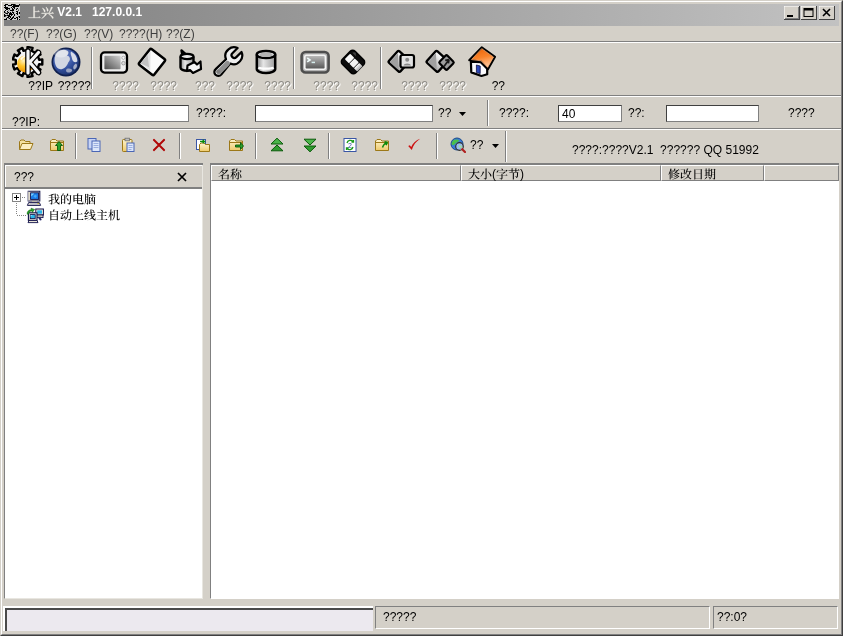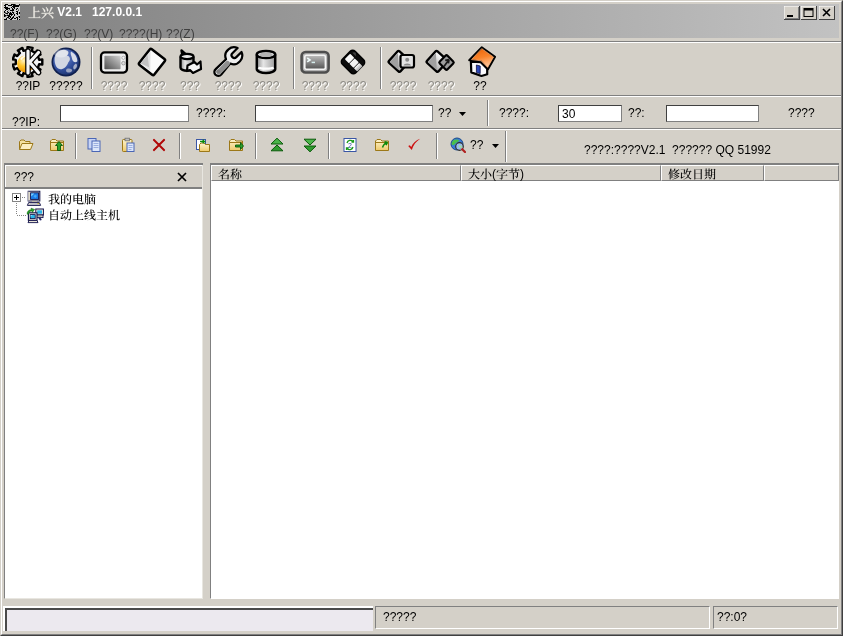--- a/index.html
+++ b/index.html
@@ -1,19 +1,19 @@
 <!DOCTYPE html>
 <html><head><meta charset="utf-8"><style>
 *{margin:0;padding:0;box-sizing:border-box}
 html,body{width:843px;height:636px;overflow:hidden}
 body{font-family:"Liberation Sans",sans-serif;font-size:12px;background:#d4d0c8;position:relative}
 .abs{position:absolute}
 .cg{display:inline-block;vertical-align:top}
 .lbl{position:absolute;white-space:nowrap;font-size:12px;line-height:12px}
-.tc{text-align:center}
+.tc{text-align:right}
 .dis{color:#8e8c86;text-shadow:1px 1px 0 #fff}
 .sunk{position:absolute;border:1px solid;border-color:#808080 #fff #fff #808080;background:#d4d0c8}
 .edit{position:absolute;background:#fff;border:1px solid;border-color:#404040 #808080 #808080 #404040;font-size:12px;line-height:14px;padding:1px 3px}
 .vsep{position:absolute;width:2px;border-left:1px solid #808080;border-right:1px solid #fff}
 .hline{position:absolute;height:1px;left:2px;right:2px}
 </style></head>
 <body>
 <svg width="0" height="0" style="position:absolute">
 <defs>
 <radialGradient id="orb" cx="38%" cy="30%" r="75%">
@@ -117,21 +117,21 @@
       <path d="M239 480H766V509H239ZM239 834H766V862H239ZM726 140H716L760 90L853 163Q848 170 837 175Q826 181 811 184V918Q810 922 799 929Q787 936 770 942Q754 948 739 948H726ZM197 140V100L286 140H770V169H279V922Q279 927 270 935Q261 942 245 948Q230 954 212 954H197Z"></path>
     </symbol>
     <symbol id="g26399" viewBox="0 0 1000 1000">
       <path d="M49 198H466L505 142Q505 142 517 153Q529 165 545 180Q562 196 574 211Q571 227 550 227H57ZM31 645H467L509 585Q509 585 522 597Q535 609 554 626Q572 644 585 659Q582 675 560 675H38ZM139 51 247 63Q246 73 239 79Q232 86 215 89V662H139ZM380 51 492 63Q490 73 482 80Q474 87 456 90V662H380ZM184 698 293 745Q289 753 279 758Q269 762 253 761Q213 829 158 880Q104 931 44 962L31 950Q76 909 117 842Q159 776 184 698ZM344 705Q399 720 432 742Q465 764 480 787Q495 810 496 830Q496 850 487 863Q477 876 461 878Q444 880 426 867Q421 840 406 812Q391 783 372 757Q353 731 333 712ZM178 339H415V368H178ZM178 488H417V517H178ZM638 106H889V134H638ZM635 324H891V353H635ZM635 553H886V582H635ZM845 106H835L874 59L965 128Q960 134 949 140Q937 146 922 149V853Q922 882 915 904Q908 926 884 940Q859 953 808 959Q807 940 802 925Q797 910 787 901Q776 892 757 885Q738 878 705 873V858Q705 858 720 859Q735 860 756 861Q777 863 796 864Q815 865 822 865Q835 865 840 860Q845 855 845 843ZM597 106V96V69L686 106H672V446Q672 515 666 585Q660 656 640 723Q620 790 579 850Q537 910 466 958L452 948Q517 881 547 801Q578 721 588 631Q597 541 597 447Z"></path>
     </symbol>
   </svg>
 
 <div class="abs" style="left:0;top:0;width:843px;height:636px;border:1px solid;border-color:#d4d0c8 #404040 #404040 #d4d0c8;z-index:50;pointer-events:none"></div>
 <div class="abs" style="left:1px;top:1px;width:841px;height:634px;border:1px solid;border-color:#fff #808080 #808080 #fff;z-index:50;pointer-events:none"></div>
 
-<div class="abs" style="left:4px;top:4px;width:835px;height:34px;background:linear-gradient(to right,#808080,#c2c2c2)">
+<div class="abs" style="left:4px;top:4px;width:835px;height:22px;background:linear-gradient(to right,#808080,#c2c2c2)">
   <div class="abs" style="left:0;top:0"><svg width="16" height="16" viewBox="0 0 16 16">
         <rect width="16" height="16" fill="#cfcfcf"></rect>
         <rect x="1" y="0" width="1" height="1" fill="#000"></rect>
         <rect x="2" y="0" width="1" height="1" fill="#000"></rect>
         <rect x="3" y="0" width="1" height="1" fill="#000"></rect>
         <rect x="7" y="0" width="1" height="1" fill="#000"></rect>
         <rect x="8" y="0" width="1" height="1" fill="#000"></rect>
         <rect x="9" y="0" width="1" height="1" fill="#000"></rect>
         <rect x="10" y="0" width="1" height="1" fill="#000"></rect>
         <rect x="11" y="0" width="1" height="1" fill="#555"></rect>
@@ -435,21 +435,21 @@
 <div class="lbl" style="left:12px;top:116px">??IP:</div>
 <div class="edit" style="left:60px;top:105px;width:129px;height:17px"></div>
 <div class="lbl" style="left:196px;top:107px">????:</div>
 <div class="edit" style="left:255px;top:105px;width:178px;height:17px"></div>
 <div class="lbl" style="left:438px;top:107px">??</div>
 <svg class="abs" style="left:459px;top:112px" width="7" height="4" viewBox="0 0 7 4">
     <path d="M0 0h7l-3.5 4z" fill="#000"></path>
   </svg>
 <div class="vsep" style="left:487px;top:100px;height:26px"></div>
 <div class="lbl" style="left:499px;top:107px">????:</div>
-<div class="edit" style="left:558px;top:105px;width:64px;height:17px">30</div>
+<div class="edit" style="left:558px;top:105px;width:64px;height:17px">40</div>
 <div class="lbl" style="left:628px;top:107px">??:</div>
 <div class="edit" style="left:666px;top:105px;width:93px;height:17px"></div>
 <div class="lbl" style="left:788px;top:107px">????</div>
 <div class="hline" style="top:128px;background:#808080"></div>
 <div class="hline" style="top:129px;background:#fff"></div>
 
 <svg class="abs" style="left:18px;top:137px" width="16" height="16" viewBox="0 0 16 16">
     <path d="M1.5 12.5 V4.5 L3 3 H6 L7.5 4.5 H12 V6.5" fill="#f4e0a0" stroke="#9c7818" stroke-width="1"></path>
     <path d="M1.5 12.5 L4 6.5 H15 L12.5 12.5 Z" fill="#fbedc0" stroke="#9c7818" stroke-width="1"></path>
   </svg>
@@ -513,21 +513,21 @@
 <div class="vsep" style="left:75px;top:133px;height:26px"></div>
 <div class="vsep" style="left:179px;top:133px;height:26px"></div>
 <div class="vsep" style="left:255px;top:133px;height:26px"></div>
 <div class="vsep" style="left:328px;top:133px;height:26px"></div>
 <div class="vsep" style="left:436px;top:133px;height:26px"></div>
 <div class="lbl" style="left:470px;top:139px">??</div>
 <svg class="abs" style="left:492px;top:144px" width="7" height="4" viewBox="0 0 7 4">
     <path d="M0 0h7l-3.5 4z" fill="#000"></path>
   </svg>
 <div class="vsep" style="left:505px;top:131px;height:31px"></div>
-<div class="lbl" style="left:584px;top:144px">????:????V2.1&nbsp;&nbsp;?????? QQ 51992</div>
+<div class="lbl" style="left:572px;top:144px">????:????V2.1&nbsp;&nbsp;?????? QQ 51992</div>
 
 <div class="abs" style="left:4px;top:163px;width:199px;height:436px;border:1px solid;border-color:#808080 #e8e6e0 #e8e6e0 #808080;background:#fff"></div>
 <div class="abs" style="left:4px;top:163px;width:199px;height:2px;background:#808080"></div>
 <div class="abs" style="left:5px;top:165px;width:197px;height:22px;background:#d4d0c8;border-top:1px solid #fff;border-left:1px solid #fff">
   <div class="lbl" style="left:8px;top:5px">???</div>
   <svg class="abs" style="left:171px;top:6px" width="10" height="10" viewBox="0 0 10 10">
       <path d="M1 1L9 9M9 1L1 9" stroke="#000" stroke-width="1.7"></path>
     </svg>
 </div>
 <div class="abs" style="left:5px;top:187px;width:197px;height:2px;background:#808080"></div>

